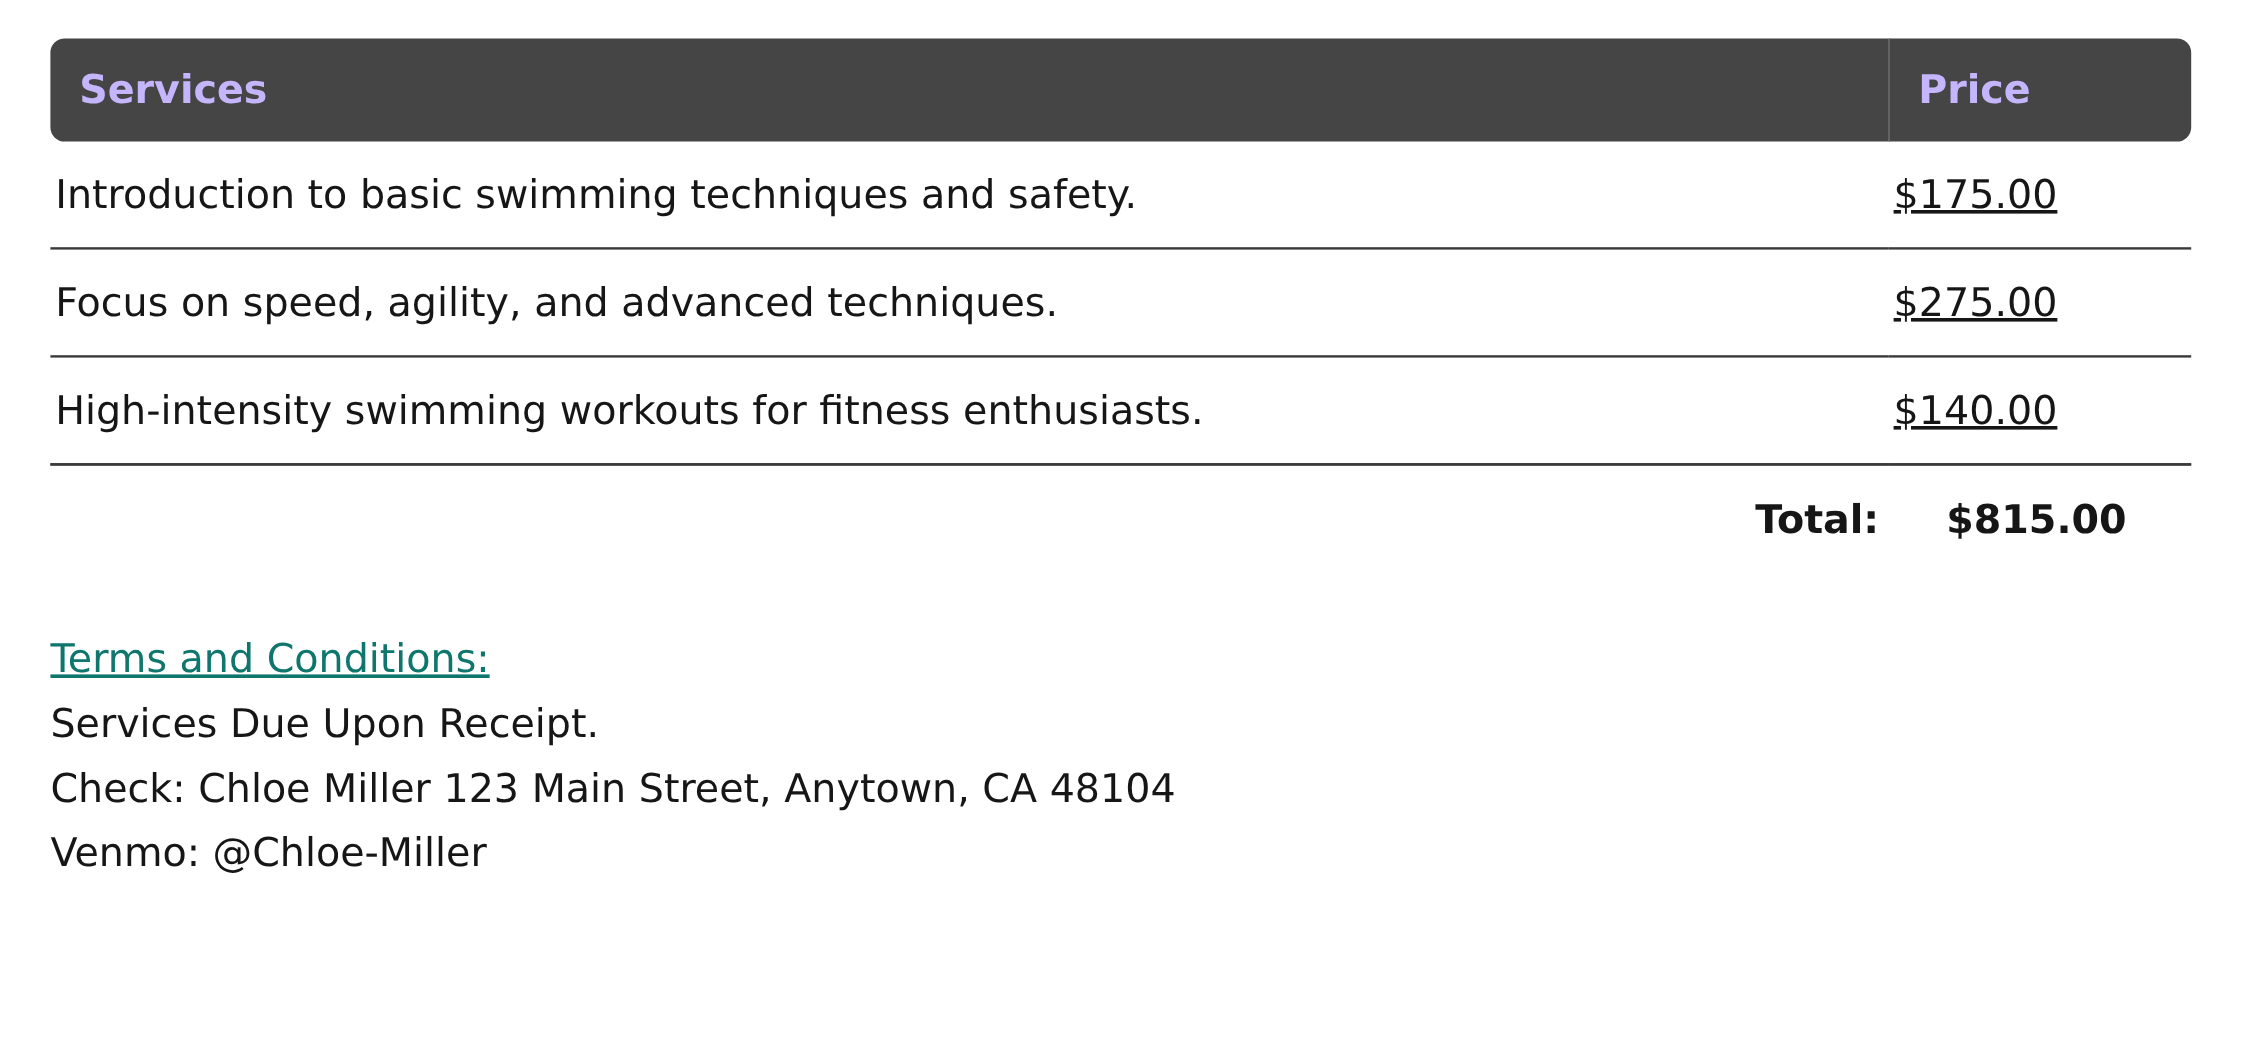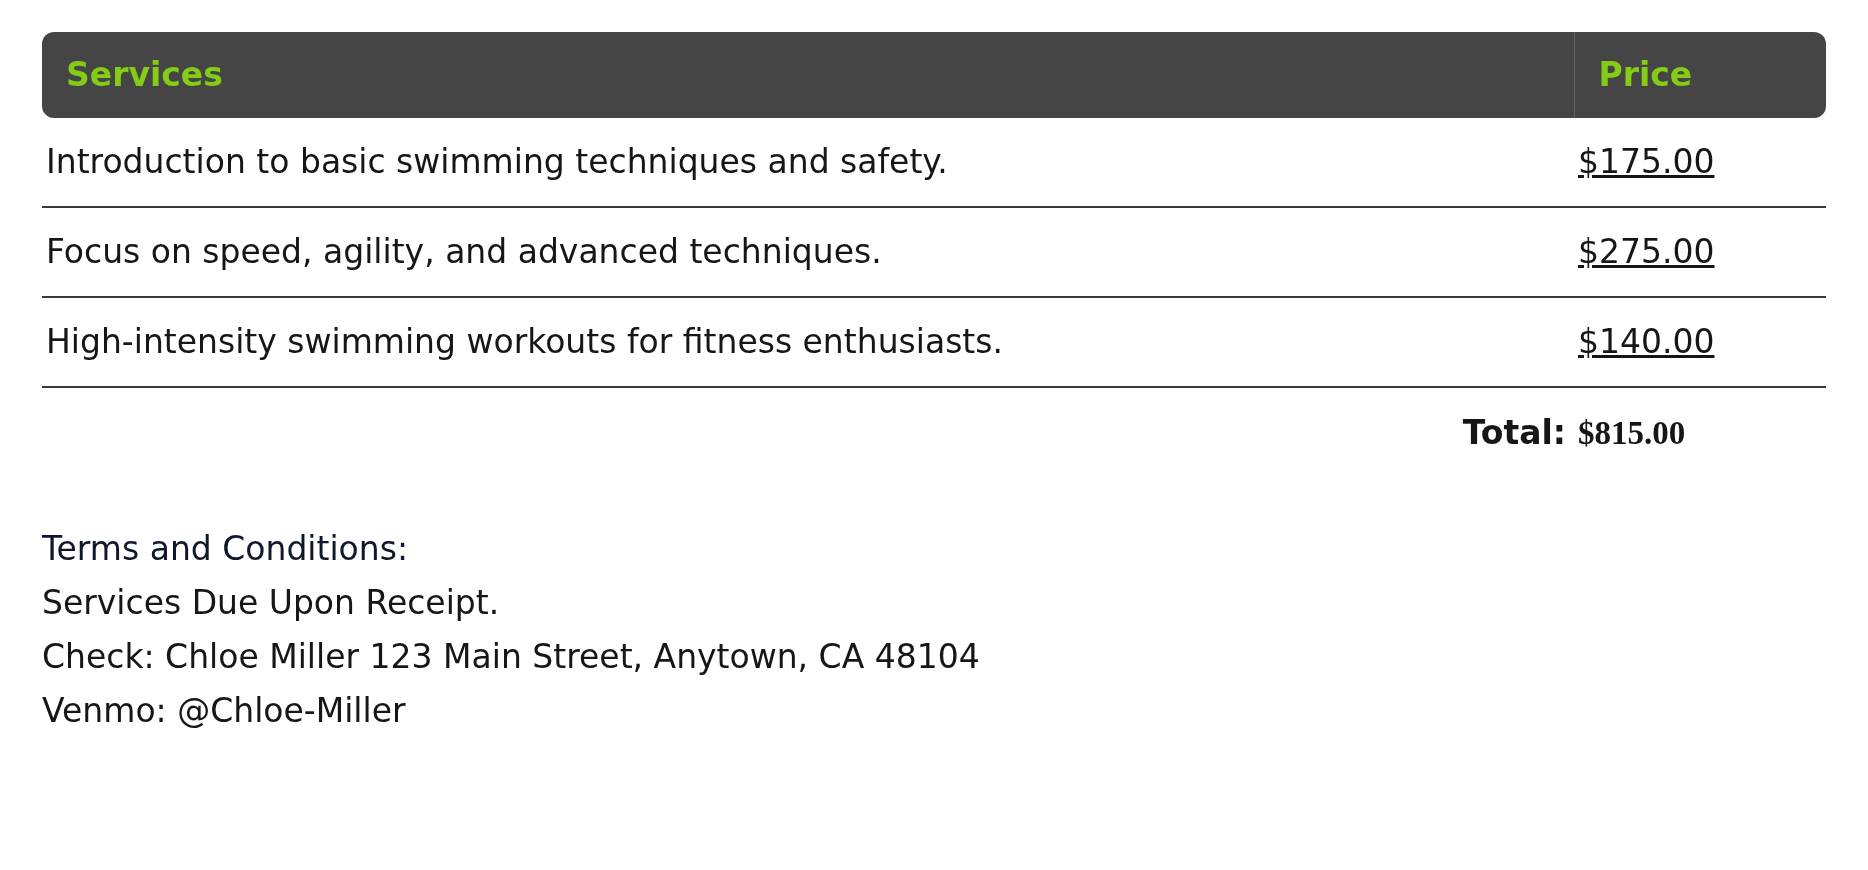--- a/index.html
+++ b/index.html
@@ -20,21 +20,21 @@
   }
   table.services-table {
     width: 100%;
     border-collapse: collapse;
     font-size: 33px;
   }
   col.col-price { width: 252px; }
 
   thead th {
     background: #454545;
-    color: #84cc16;
+    color: #c4b5fd;
     font-weight: bold;
     padding: 22px 24px;
     line-height: 42px;
   }
   th.th-services {
     text-align: left;
     border-radius: 12px 0 0 12px;
   }
   th.th-price {
     text-align: left;
@@ -56,35 +56,35 @@
   tfoot td {
     padding: 24px 4px 20px 4px;
     line-height: 42px;
     font-weight: bold;
   }
   td.td-total-label {
     text-align: right;
     padding-right: 8px;
   }
   td.td-total-value {
-    text-align: left;
+    text-align: center;
     padding-right: 10px;
-    font-family: Liberation Serif, serif;
   }
 
   .terms {
     margin-top: 48px;
   }
   .terms p {
     margin: 0;
     font-size: 33px;
     line-height: 54px;
   }
   .terms-heading {
-    color: #0f172a;
+    color: #0f766e;
+    text-decoration: underline;
   }
   .terms-line {
     color: #161616;
   }
 </style>
 </head>
 <body>
 
 <div class="page">
 

